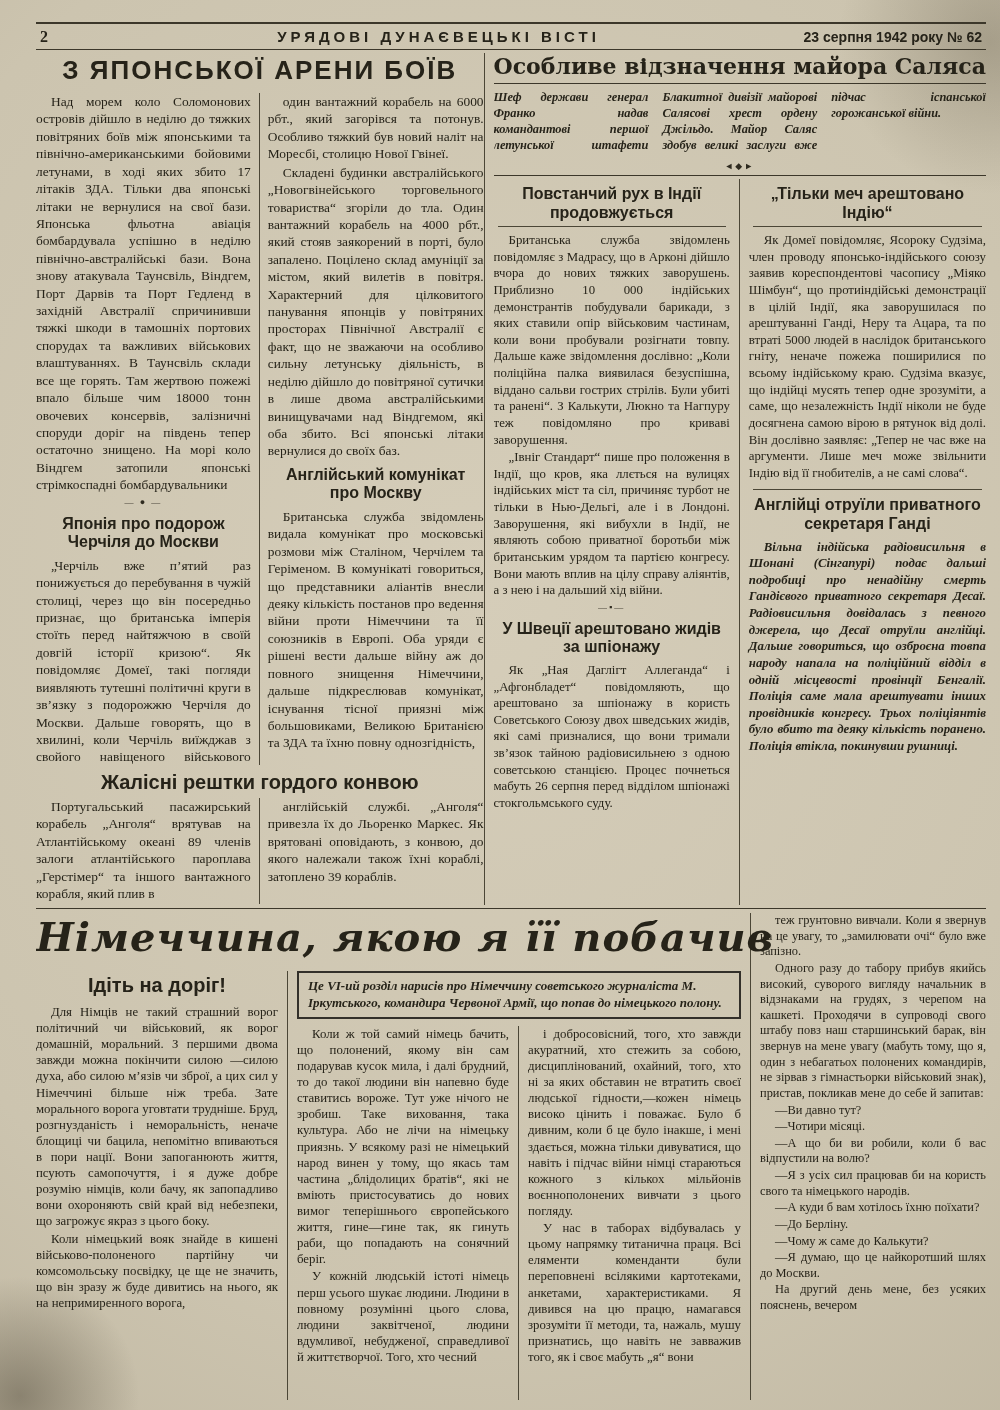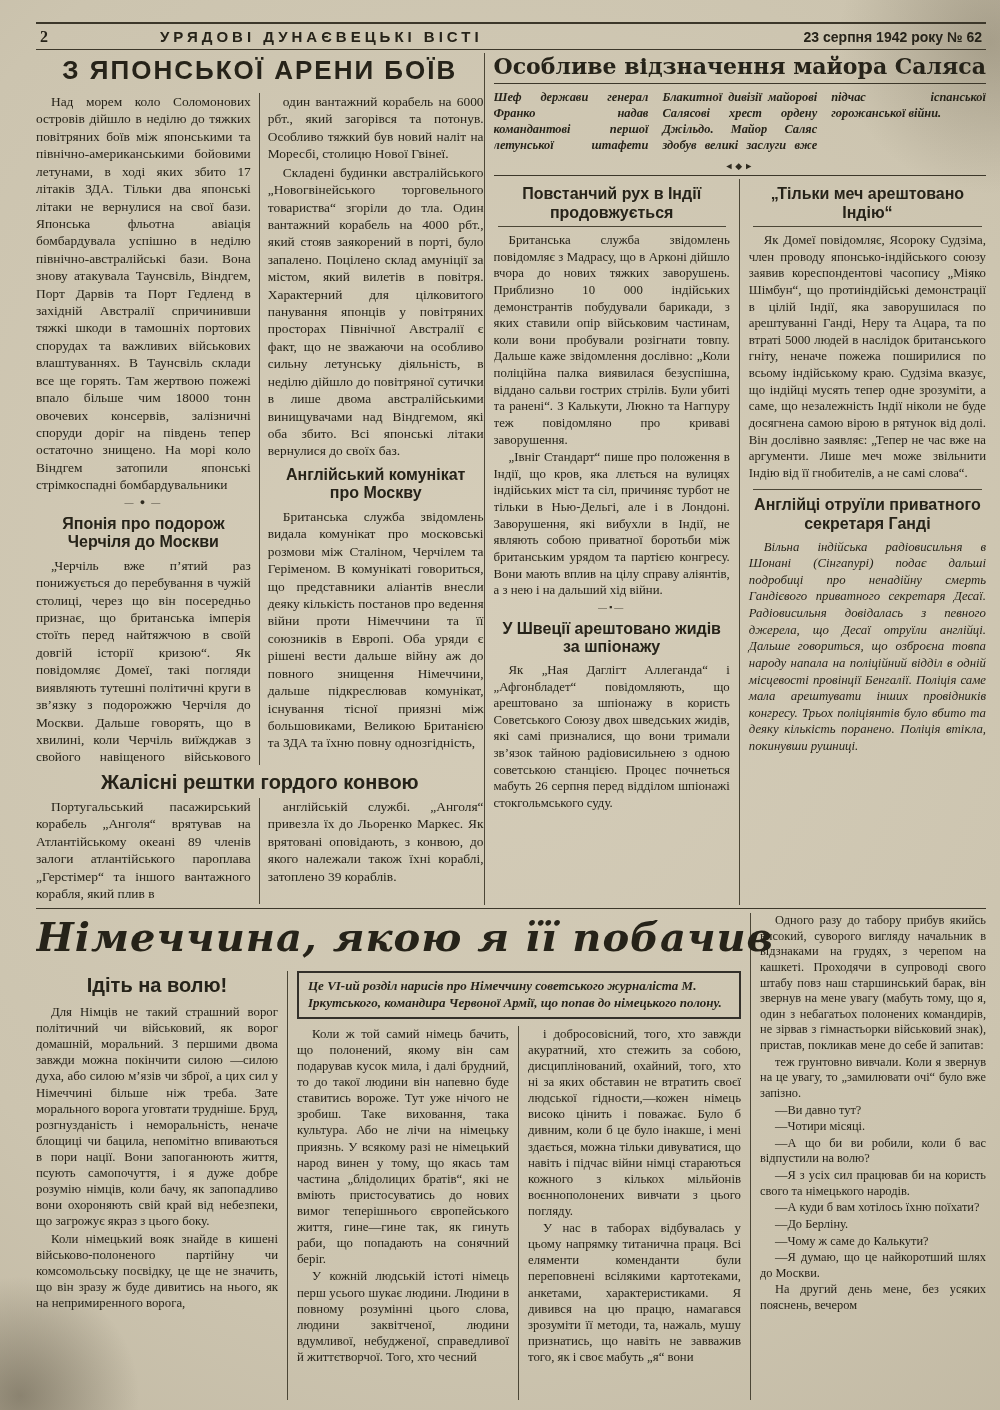--- a/index.html
+++ b/index.html
@@ -15,29 +15,29 @@
     background:
       radial-gradient(circle at 2% 99%, rgba(45,38,24,.38), rgba(45,38,24,0) 7%),
       radial-gradient(circle at 99% 3%, rgba(60,52,34,.25), rgba(60,52,34,0) 9%),
       radial-gradient(ellipse 120% 95% at 48% 42%, #d5cdb9 0%, #ccc4af 55%, #beb59f 84%, #a89f88 100%);
     padding:22px 14px 8px 36px;
   }
   
   .masthead{ border-top:2px solid #3c372a; border-bottom:1.5px solid #3c372a; }
   .mast-row{ display:flex; align-items:baseline; padding:4px 4px 3px 4px; }
   .mast-page{ width:120px; font:700 16px "Liberation Serif", serif; }
-  .mast-title{ flex:1; text-align:left; font:700 15px "Liberation Sans", sans-serif; letter-spacing:4px; }
+  .mast-title{ flex:1; text-align:center; font:700 15px "Liberation Sans", sans-serif; letter-spacing:4px; }
   .mast-date{ width:265px; text-align:right; font:700 14px "Liberation Sans", sans-serif; }
   
   .body p{ text-align:justify; text-indent:15px; margin:0 0 1px 0; }
   h2{ font:700 16px "Liberation Sans", sans-serif; text-align:center; line-height:1.16; margin:6px 4px 5px 4px; }
   .divider{ text-align:center; font-size:9px; line-height:14px; height:14px; color:#2e2a1f; letter-spacing:2px; }
   .underlined{ border-bottom:1px solid #4b4636; padding-bottom:4px; }
   .rule-above{ border-top:1px solid #4b4636; padding-top:6px; margin-top:8px; }
-  .italic p{ font-style:italic; }
+  .italic p{ font-style:italic;font-weight:bold; }
   
   .top-section{ display:flex; height:852px; overflow:hidden; margin-top:3px; }
   .left-block{ width:465px; border-right:1px solid #4b4636; display:flex; flex-direction:column; }
   .h-japan{ font:700 26px "Liberation Sans", sans-serif; letter-spacing:2px; text-align:center; white-space:nowrap; margin:2px 0 7px 0; }
   .left-cols{ display:flex; height:672px; overflow:hidden; font-size:13.4px; line-height:1.3; }
   .colA{ width:50%; border-right:1px solid #4b4636; padding-right:8px; }
   .colB{ width:50%; padding-left:8px; }
   .convoy{ margin-top:4px; overflow:hidden; flex:1; }
   .h-convoy{ font:700 20px "Liberation Sans", sans-serif; text-align:center; margin:2px 0 4px 0; }
   .convoy-cols{ display:flex; font-size:13.4px; line-height:1.3; }
@@ -147,21 +147,21 @@
         </div>
       </div>
     </div>
   </div>
 
   <div class="bottom-section">
     <div class="bottom-left">
       <h1 class="h-script">Німеччина, якою я її побачив</h1>
       <div class="bottom-left-cols">
         <div class="bcol1">
-          <h2 class="h-volya">Ідіть на волю!</h2>
+          <h2 class="h-volya">Ідіть на доріг!</h2>
           <div class="body">
               <p>Для Німців не такий страшний ворог політичний чи військовий, як ворог домашній, моральний. З першими двома завжди можна покінчити силою —силою духа, або силою м’язів чи зброї, а цих сил у Німеччині більше ніж треба. Зате морального ворога уговтати трудніше. Бруд, розгнузданість і неморальність, неначе блощиці чи бацила, непомітно впиваються в пори нації. Вони запоганюють життя, псують самопочуття, і я дуже добре розумію німців, коли бачу, як запопадливо вони охороняють свій край від небезпеки, що загрожує якраз з цього боку.</p>
               <p>Коли німецький вояк знайде в кишені військово-полоненого партійну чи комсомольську посвідку, це ще не значить, що він зразу ж буде дивитись на нього, як на непримиренного ворога,</p>
             </div>
         </div>
         <div class="bmid">
           <div class="intro-box">Це VI-ий розділ нарисів про Німеччину советського журналіста М. Іркутського, командира Червоної Армії, що попав до німецького полону.</div>
           <div class="bmid-cols">
             <div class="bcol2 body">
                 <p>Коли ж той самий німець бачить, що полонений, якому він сам подарував кусок мила, і далі брудний, то до такої людини він напевно буде ставитись вороже. Тут уже нічого не зробиш. Таке виховання, така культура. Або не лічи на німецьку приязнь. У всякому разі не німецький народ винен у тому, що якась там частина „блідолицих братів“, які не вміють пристосуватись до нових вимог теперішнього європейського життя, гине—гине так, як гинуть раби, що попадають на сонячний беріг.</p>
@@ -169,22 +169,22 @@
               </div>
             <div class="bcol3 body">
                 <p>і добросовісний, того, хто завжди акуратний, хто стежить за собою, дисциплінований, охайний, того, хто ні за яких обставин не втратить своєї людської гідности,—кожен німець високо цінить і поважає. Було б дивним, коли б це було інакше, і мені здається, можна тільки дивуватися, що навіть і підчас війни німці стараються кожного з кількох мільйонів воєннополонених вивчати з цього погляду.</p>
                 <p>У нас в таборах відбувалась у цьому напрямку титанична праця. Всі еляменти коменданти були переповнені всілякими картотеками, анкетами, характеристиками. Я дивився на цю працю, намагався зрозуміти її методи, та, нажаль, мушу признатись, що навіть не завважив того, як і своє мабуть „я“ вони</p>
               </div>
           </div>
         </div>
       </div>
     </div>
     <div class="bcol4 body">
+        <p>теж грунтовно вивчали. Коли я звернув на це увагу, то „замилювати очі“ було вже запізно.</p>
         <p>Одного разу до табору прибув якийсь високий, суворого вигляду начальник в відзнаками на грудях, з черепом на кашкеті. Проходячи в супроводі свого штабу повз наш старшинський барак, він звернув на мене увагу (мабуть тому, що я, один з небагатьох полонених командирів, не зірвав з гімнастьорки військовий знак), пристав, покликав мене до себе й запитав:</p>
-        <p>теж грунтовно вивчали. Коли я звернув на це увагу, то „замилювати очі“ було вже запізно.</p>
         <p>—Ви давно тут?</p>
         <p>—Чотири місяці.</p>
         <p>—А що би ви робили, коли б вас відпустили на волю?</p>
         <p>—Я з усіх сил працював би на користь свого та німецького народів.</p>
         <p>—А куди б вам хотілось їхню поїхати?</p>
         <p>—До Берліну.</p>
         <p>—Чому ж саме до Калькути?</p>
         <p>—Я думаю, що це найкоротший шлях до Москви.</p>
         <p>На другий день мене, без усяких пояснень, вечером</p>
       </div>

